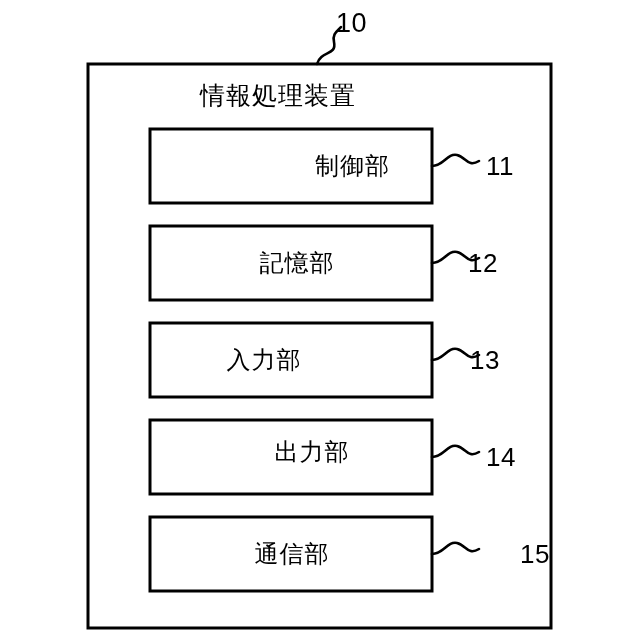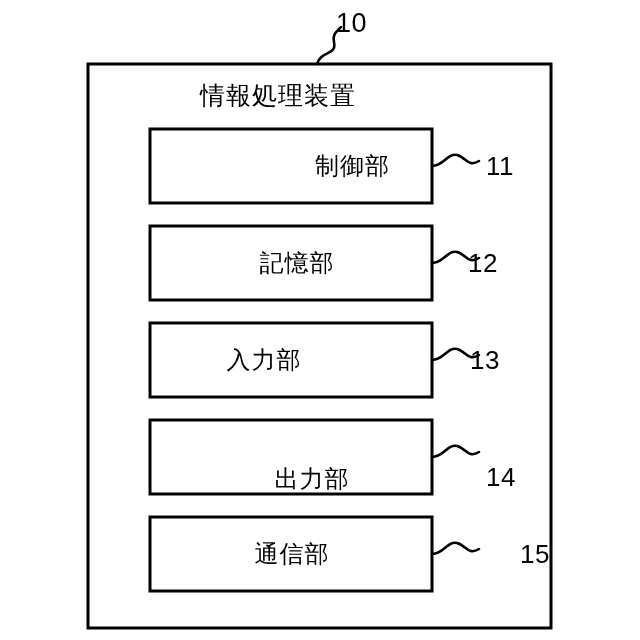--- a/index.html
+++ b/index.html
@@ -102,20 +102,20 @@
 
     <div class="unit-label" style="left:150px; top:154px; width:240px;text-align:right;">制御部</div>
     <div class="ref-number" style="left:486px; top:153px;">11</div>
 
     <div class="unit-label" style="left:150px; top:251px; width:230px;margin-left:32px;">記憶部</div>
     <div class="ref-number" style="left:468px; top:250px;">12</div>
 
     <div class="unit-label" style="left:150px; top:348px; width:228px;">入力部</div>
     <div class="ref-number" style="left:470px; top:347px;">13</div>
 
-    <div class="unit-label" style="left:150px; top:467px; width:324px;">出力部</div>
-    <div class="ref-number" style="left:486px; top:444px;margin-top:20px;">14</div>
+    <div class="unit-label" style="left:150px; top:440px; width:324px;">出力部</div>
+    <div class="ref-number" style="left:486px; top:444px;">14</div>
 
     <div class="unit-label" style="left:150px; top:542px; width:284px;">通信部</div>
     <div class="ref-number" style="left:486px; top:541px;margin-left:34px;">15</div>
 
   </div>
 </div>
 
 </body></html>

